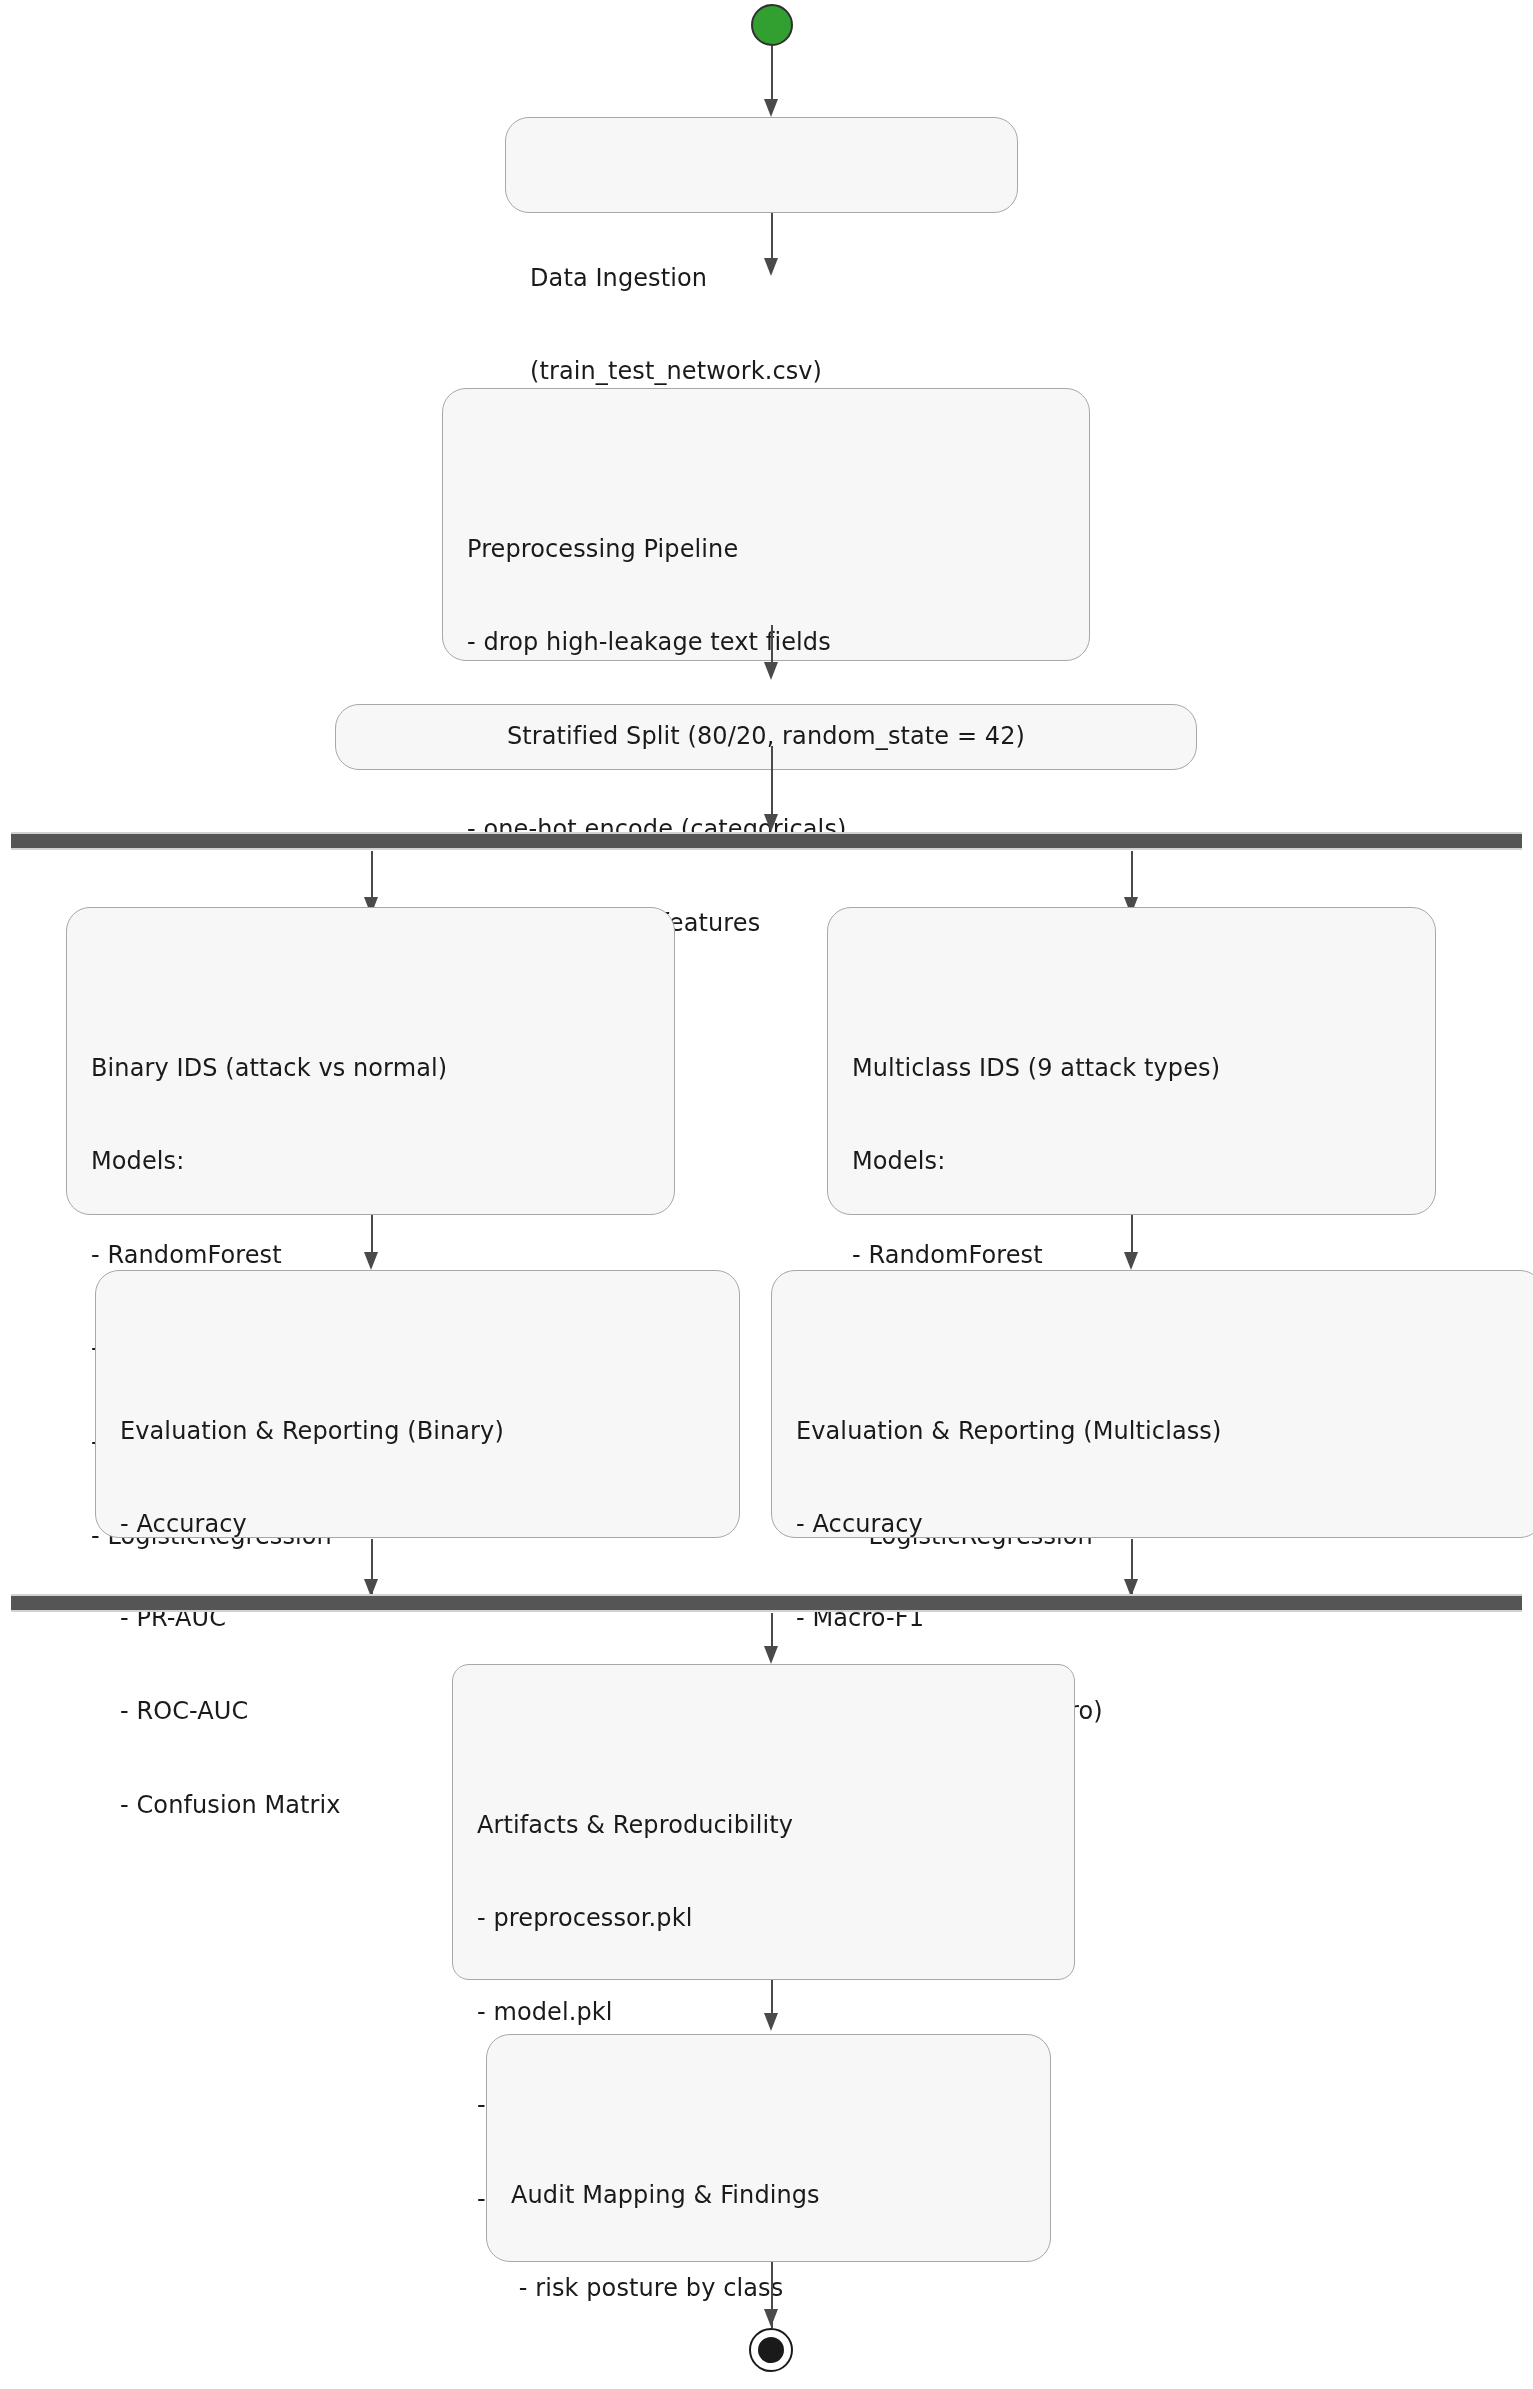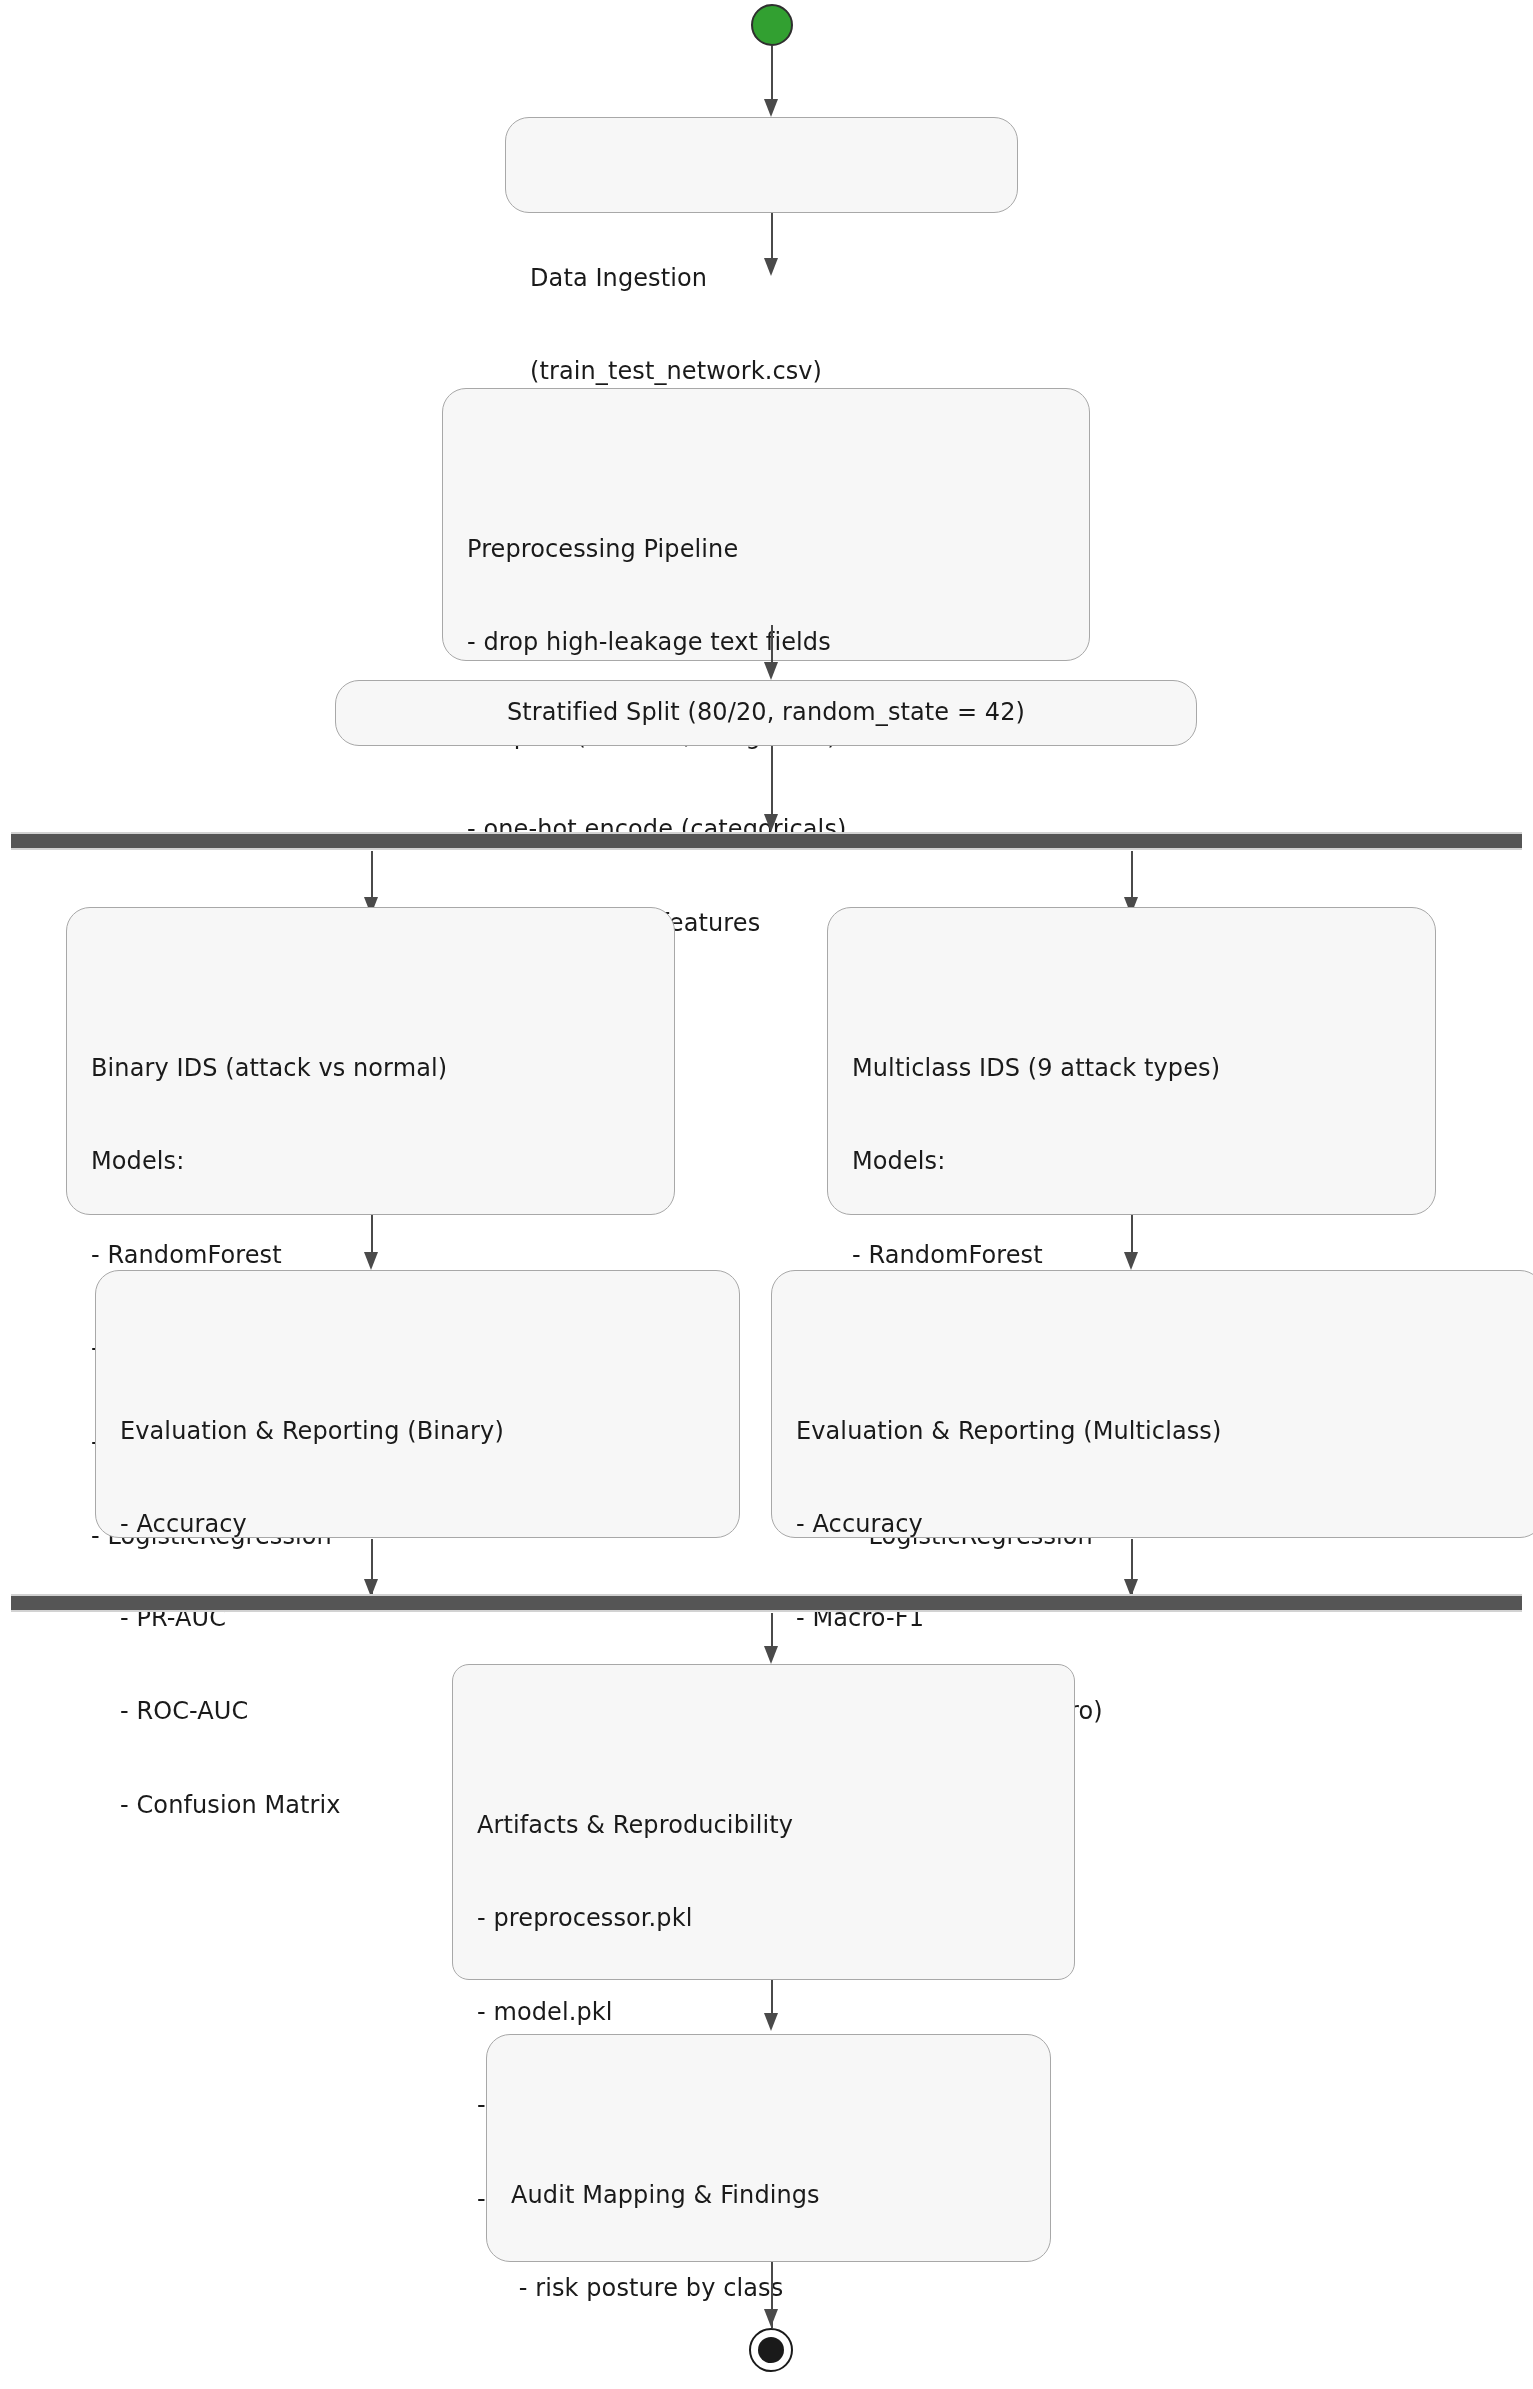--- a/index.html
+++ b/index.html
@@ -30,20 +30,21 @@
     padding: 20px 24px;
     white-space: pre;
     letter-spacing: 0.1px;
   }
   .node.center {
     text-align: center;
     display: flex;
     align-items: center;
     justify-content: center;
     padding: 0 11px;
+    margin-top: 24px;
   }
   .node-lines { display: block; }
   .node-line  { display: block; }
 
   
   .start-node {
     position: absolute;
     width: 42px;
     height: 42px;
     border-radius: 50%;

